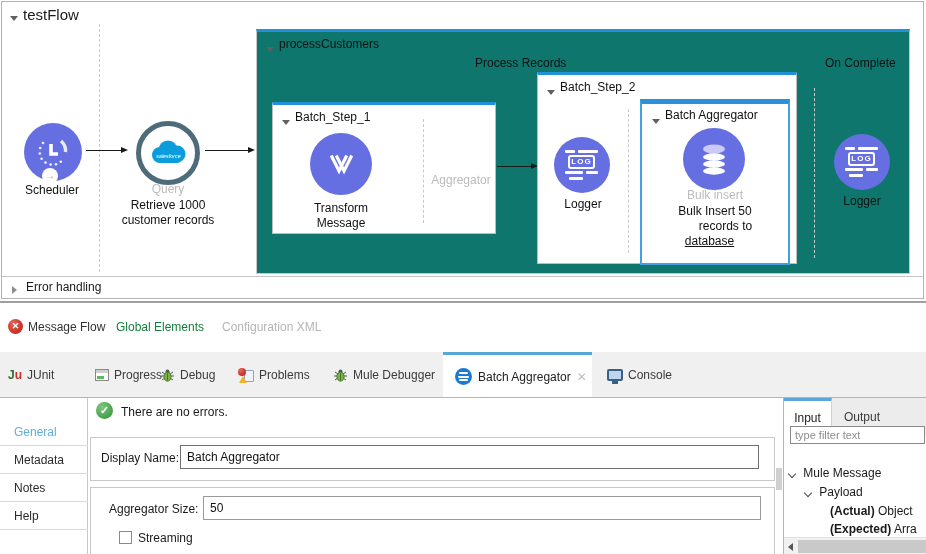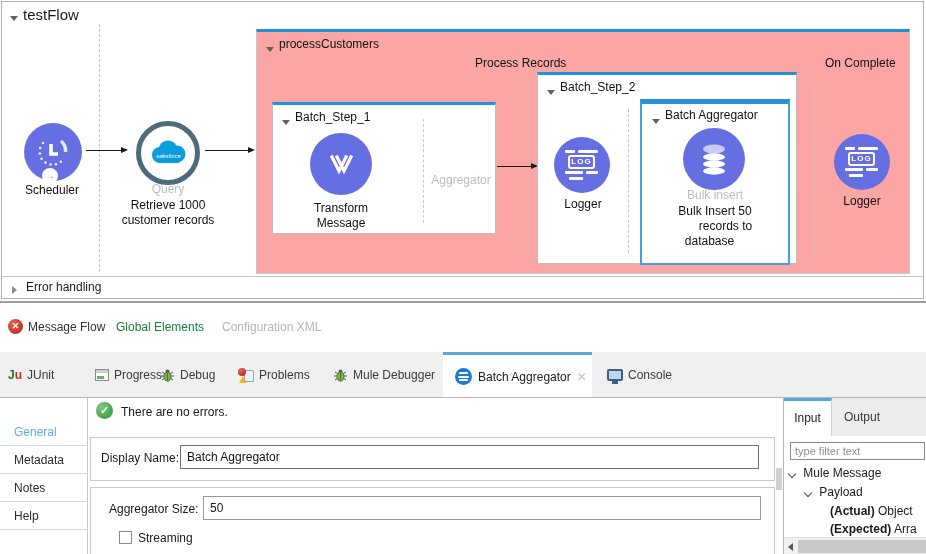--- a/index.html
+++ b/index.html
@@ -8,21 +8,21 @@
 .abs { position: absolute; }
 
 
 .flow-editor { position: absolute; left: 1px; top: 1px; width: 923px; height: 298px; border: 1px solid #b2b2b2; background: #fff; }
 .tri-down { display: inline-block; width: 0; height: 0; border-left: 4px solid transparent; border-right: 4px solid transparent; border-top: 5px solid #606060; }
 .tri-right { display: inline-block; width: 0; height: 0; border-top: 4px solid transparent; border-bottom: 4px solid transparent; border-left: 5px solid #8d8d8d; }
 .node-circle { position: absolute; border-radius: 50%; background: #666fe1; display: flex; align-items: center; justify-content: center; }
 .node-label { position: absolute; text-align: center; line-height: 15px; color: #111; }
 .gray-text { color: #bcbcbc; }
 .dash-v { position: absolute; width: 0; border-left: 1px dashed #c9c9c9; }
-.scope-box { position: absolute; border: 1px solid #c9c9c9; border-top: 3px solid #2191d9; background: #fca5a5; }
+.scope-box { position: absolute; border: 1px solid #c9c9c9; border-top: 3px solid #2191d9; background: #0f766e; }
 .step-box { position: absolute; border: 1px solid #bdbdbd; border-top: 3px solid #2191d9; background: #fff; }
 .selected-box { position: absolute; border: 2px solid #41a1e0; border-top: 5px solid #2b91d8; background: #fff; }
 .flow-arrow { position: absolute; height: 0; border-top: 1px solid #1a1a1a; }
 .flow-arrow::after { content: ""; position: absolute; right: -2px; top: -4px; width: 0; height: 0; border-left: 7px solid #1a1a1a; border-top: 3.5px solid transparent; border-bottom: 3.5px solid transparent; }
 .box-header { position: absolute; white-space: nowrap; color: #111; }
 
 
 .lbar { position: absolute; background: #fff; height: 3px; border-radius: 1px; }
 .log-box { position: absolute; border: 2px solid #fff; border-radius: 3px; color: #fff; font-size: 8px; font-weight: bold; letter-spacing: 1px; text-align: center; line-height: 10px; width: 27px; height: 14px; }
 .sched-badge { position: absolute; width: 16px; height: 16px; border-radius: 50%; background: #fff; color: #9a9a9a; font-size: 10px; line-height: 15px; text-align: center; }
@@ -50,21 +50,21 @@
 .side-item.active { color: #62aede; }
 .group-box { position: absolute; border: 1px solid #c9c9c9; background: #fff; }
 .txt-input { position: absolute; border: 1px solid #6f6f6f; background: #fff; font-family: "Liberation Sans", sans-serif; font-size: 12px; color: #111; padding: 2px 6px; }
 .checkbox { position: absolute; width: 13px; height: 13px; border: 1px solid #8a8a8a; background: #fff; }
 
 
 .ds-panel { position: absolute; left: 783px; top: 398px; width: 143px; height: 156px; background: #fff; border-left: 1px solid #b5b5b5; }
 .ds-strip { position: absolute; left: 0; top: 0; width: 143px; height: 38px; background: #ececec; }
 .ds-tab-active { position: absolute; left: 0; top: 0; width: 48px; height: 38px; background: #fff; border-top: 3px solid #57a7d7; border-right: 1px solid #d2d2d2; text-align: center; line-height: 34px; color: #222; }
 .ds-tab { position: absolute; left: 49px; top: 0; width: 58px; height: 38px; text-align: center; line-height: 38px; color: #3a3a3a; }
-.filter-input { position: absolute; left: 6px; top: 44px; width: 135px; height: 18px; border: 1px solid #8a8a8a; font-family: "Liberation Sans", sans-serif; font-size: 11px; color: #333; padding: 1px 4px; }
+.filter-input { position: absolute; left: 6px; top: 28px; width: 135px; height: 18px; border: 1px solid #8a8a8a; font-family: "Liberation Sans", sans-serif; font-size: 11px; color: #333; padding: 1px 4px; }
 .filter-input::placeholder { color: #8d8d8d; }
 .chev { display: inline-block; width: 6px; height: 6px; border-left: 1.5px solid #4a4a4a; border-bottom: 1.5px solid #4a4a4a; transform: rotate(-45deg); }
 .tree-row { position: absolute; white-space: nowrap; color: #1a1a1a; }
 .hscroll { position: absolute; left: 0; top: 139px; width: 143px; height: 17px; background: #f1f1f1; border-top: 1px solid #e0e0e0; }
 .hs-arrow { position: absolute; left: 4px; top: 5px; width: 0; height: 0; border-top: 4px solid transparent; border-bottom: 4px solid transparent; border-right: 5px solid #555; }
 .hs-thumb { position: absolute; left: 14px; top: 2px; width: 128px; height: 13px; background: #c9c9c9; }
 .vscroll-thumb { position: absolute; left: 776px; top: 468px; width: 6px; height: 22px; background: #cfcfcf; }
 
 
 .mini-monitor { width: 16px; height: 12px; border: 2px solid #3c5f86; background: #bcd6ee; border-radius: 2px; position: relative; }
@@ -175,21 +175,21 @@
             <svg width="44" height="44" viewBox="0 0 44 44">
               <ellipse cx="22" cy="12" rx="11" ry="4.6" fill="#cbc9f5"></ellipse>
               <ellipse cx="22" cy="20" rx="11" ry="3.7" fill="#fff"></ellipse>
               <ellipse cx="22" cy="27" rx="11" ry="3.7" fill="#fff"></ellipse>
               <ellipse cx="22" cy="34" rx="11" ry="3.7" fill="#fff"></ellipse>
             </svg>
           </div>
           <div class="node-label gray-text" style="left:0;top:84px;width:146px;">Bulk insert</div>
           <div class="node-label" style="left:0;top:100px;width:146px;">Bulk Insert 50</div>
           <div class="node-label" style="left:0;top:115px;width:167px;">records to</div>
-          <div class="node-label" style="left:0;top:130px;width:135px;">database</div>
+          <div class="node-label" style="left:0;top:130px;width:135px;text-decoration:underline;">database</div>
         </div>
       </div>
 
       <div class="dash-v" style="left:557px;top:56px;height:170px;"></div>
       <div class="node-circle" style="left:577px;top:102px;width:56px;height:56px;">
         <div style="position:relative;width:34px;height:31px;">
           <i class="lbar" style="left:0;top:0;width:10px;"></i>
             <i class="lbar" style="left:13px;top:0;width:20px;"></i>
           <div class="log-box" style="left:3px;top:5px;">LOG</div>
           <i class="lbar" style="left:0;top:21px;width:18px;"></i>

